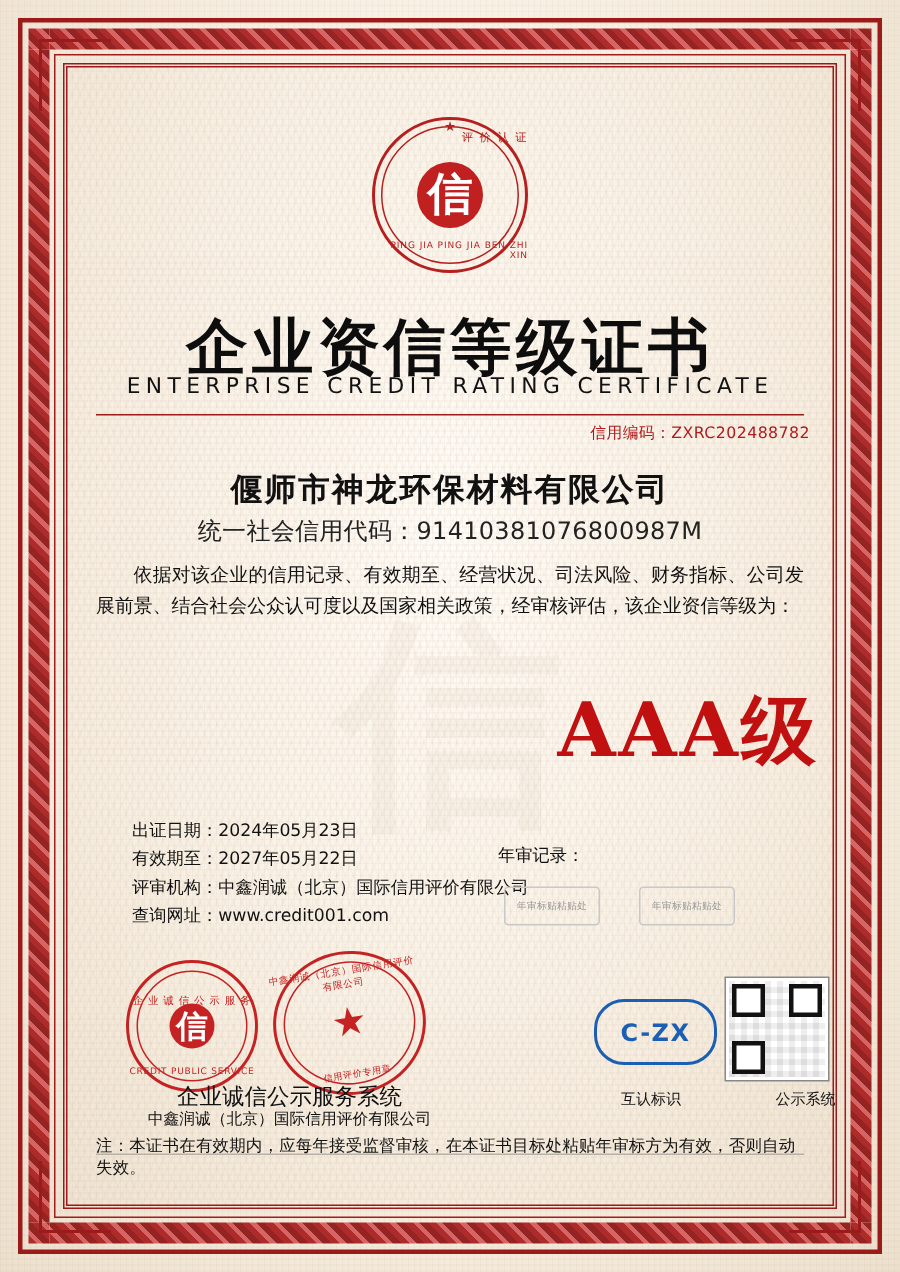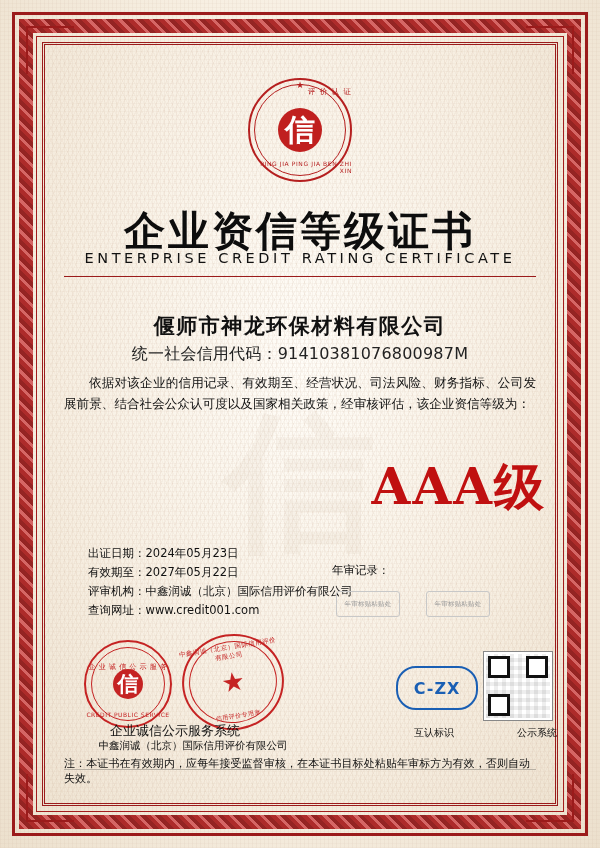--- a/index.html
+++ b/index.html
@@ -198,21 +198,21 @@
     box-shadow:0 0 0 1px #888;
   }
   .qr .blk{position:absolute;background:#fff;border:3px solid #111;width:16px;height:16px;}
   .qr .blk.a{left:2px;top:2px;}
   .qr .blk.b{right:2px;top:2px;}
   .qr .blk.c{left:2px;bottom:2px;}
 
   .cap{
     position:absolute;font-size:10px;color:#111;text-align:center;
   }
-  .cap.c1{left:6px;top:668px;width:230px;font-size:13px;}
+  .cap.c1{left:24px;top:668px;width:230px;font-size:15px;}
   .cap.c2{left:24px;top:685px;width:230px;font-size:10.5px;}
   .cap.c3{left:330px;top:672px;width:100px;}
   .cap.c4{left:440px;top:672px;width:86px;}
 
   .footnote{
     position:absolute;left:10px;right:10px;bottom:8px;
     font-size:11px;color:#111;letter-spacing:.1px;
   }
   .footrule{
     position:absolute;left:10px;right:10px;bottom:24px;height:1px;background:#b8b0a4;
@@ -245,20 +245,23 @@
       <div class="ring2"></div>
       <div class="star">★</div>
       <div class="toptext">评 价 认 证</div>
       <div class="core">信</div>
       <div class="bottext">PING JIA PING JIA BEN ZHI XIN</div>
     </div>
 
     <div class="title-cn">企业资信等级证书</div>
     <div class="title-en">ENTERPRISE CREDIT RATING CERTIFICATE</div>
     <div class="rule"></div>
+    <div class="cert-no">
+      <span>信用编码：</span><span>ZXRC202488782</span>
+    </div>
 
     <div class="company">偃师市神龙环保材料有限公司</div>
     <div class="usci">
       <span>统一社会信用代码：</span><span>91410381076800987M</span>
     </div>
 
     <div class="para">依据对该企业的信用记录、有效期至、经营状况、司法风险、财务指标、公司发展前景、结合社会公众认可度以及国家相关政策，经审核评估，该企业资信等级为：</div>
 
     <div class="grade">AAA级</div>
 

